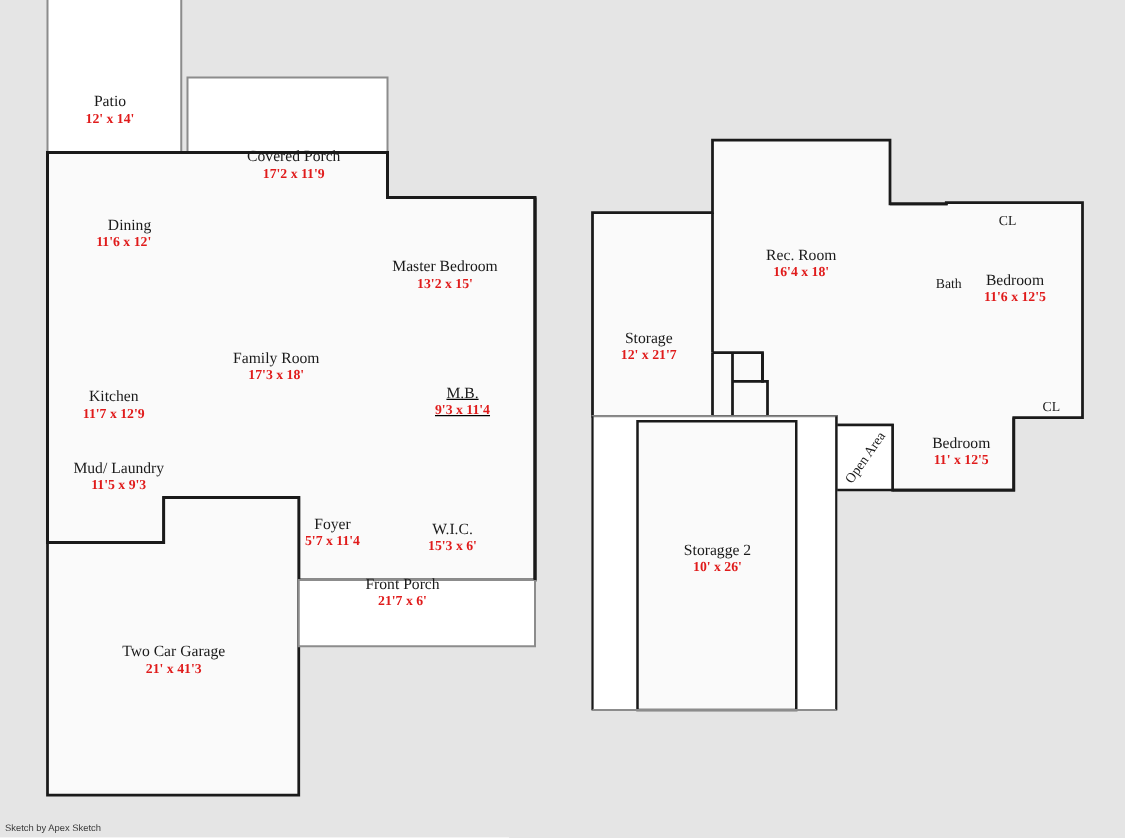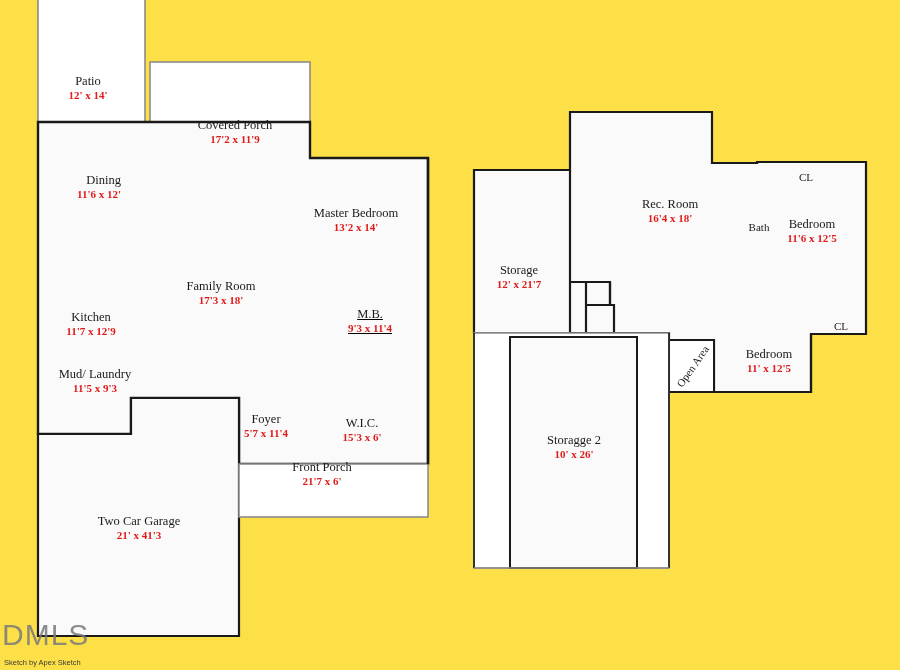--- a/index.html
+++ b/index.html
@@ -7,21 +7,21 @@
     padding: 0;
     background: #ffffff;
   }
   body {
     font-family: "Liberation Serif", "DejaVu Serif", serif;
   }
   #page {
     position: relative;
     width: 900px;
     height: 670px;
-    background: #fde047;
+    background: #e5e5e5;
     overflow: hidden;
   }
   #plan-svg {
     position: absolute;
     left: 0;
     top: 0;
     width: 900px;
     height: 670px;
   }
   .room-label {
@@ -187,21 +187,21 @@
     <span class="room-dims">17'2 x 11'9</span>
   </div>
 
   <div class="room-label" style="left:99px; top:173px;text-align:right;">
     <span class="room-name">Dining</span>
     <span class="room-dims">11'6 x 12'</span>
   </div>
 
   <div class="room-label" style="left:356px; top:206px;">
     <span class="room-name">Master Bedroom</span>
-    <span class="room-dims">13'2 x 14'</span>
+    <span class="room-dims">13'2 x 15'</span>
   </div>
 
   <div class="room-label" style="left:221px; top:279px;">
     <span class="room-name">Family Room</span>
     <span class="room-dims">17'3 x 18'</span>
   </div>
 
   <div class="room-label" style="left:91px; top:310px;text-align:center;">
     <span class="room-name">Kitchen</span>
     <span class="room-dims">11'7 x 12'9</span>
@@ -234,21 +234,21 @@
 
   <div class="room-label" style="left:139px; top:514px;">
     <span class="room-name">Two Car Garage</span>
     <span class="room-dims">21' x 41'3</span>
   </div>
 
   <div class="room-label" style="left:806px; top:171px;">
     <span class="room-name small">CL</span>
   </div>
 
-  <div class="room-label" style="left:670px; top:197px;">
+  <div class="room-label" style="left:641px; top:197px;">
     <span class="room-name">Rec. Room</span>
     <span class="room-dims">16'4 x 18'</span>
   </div>
 
   <div class="room-label" style="left:730px; top:221px;margin-left:29px;">
     <span class="room-name small">Bath</span>
   </div>
 
   <div class="room-label" style="left:812px; top:217px;">
     <span class="room-name">Bedroom</span>
@@ -271,16 +271,15 @@
 
   <div class="room-label rot-label" style="left:693px; top:360px;">
     <span class="room-name small">Open Area</span>
   </div>
 
   <div class="room-label" style="left:574px; top:433px;">
     <span class="room-name">Storagge 2</span>
     <span class="room-dims">10' x 26'</span>
   </div>
 
-  <div id="watermark">DMLS</div>
   <div id="footer-credit">Sketch by Apex Sketch</div>
 
 </div>
 
 </body></html>

